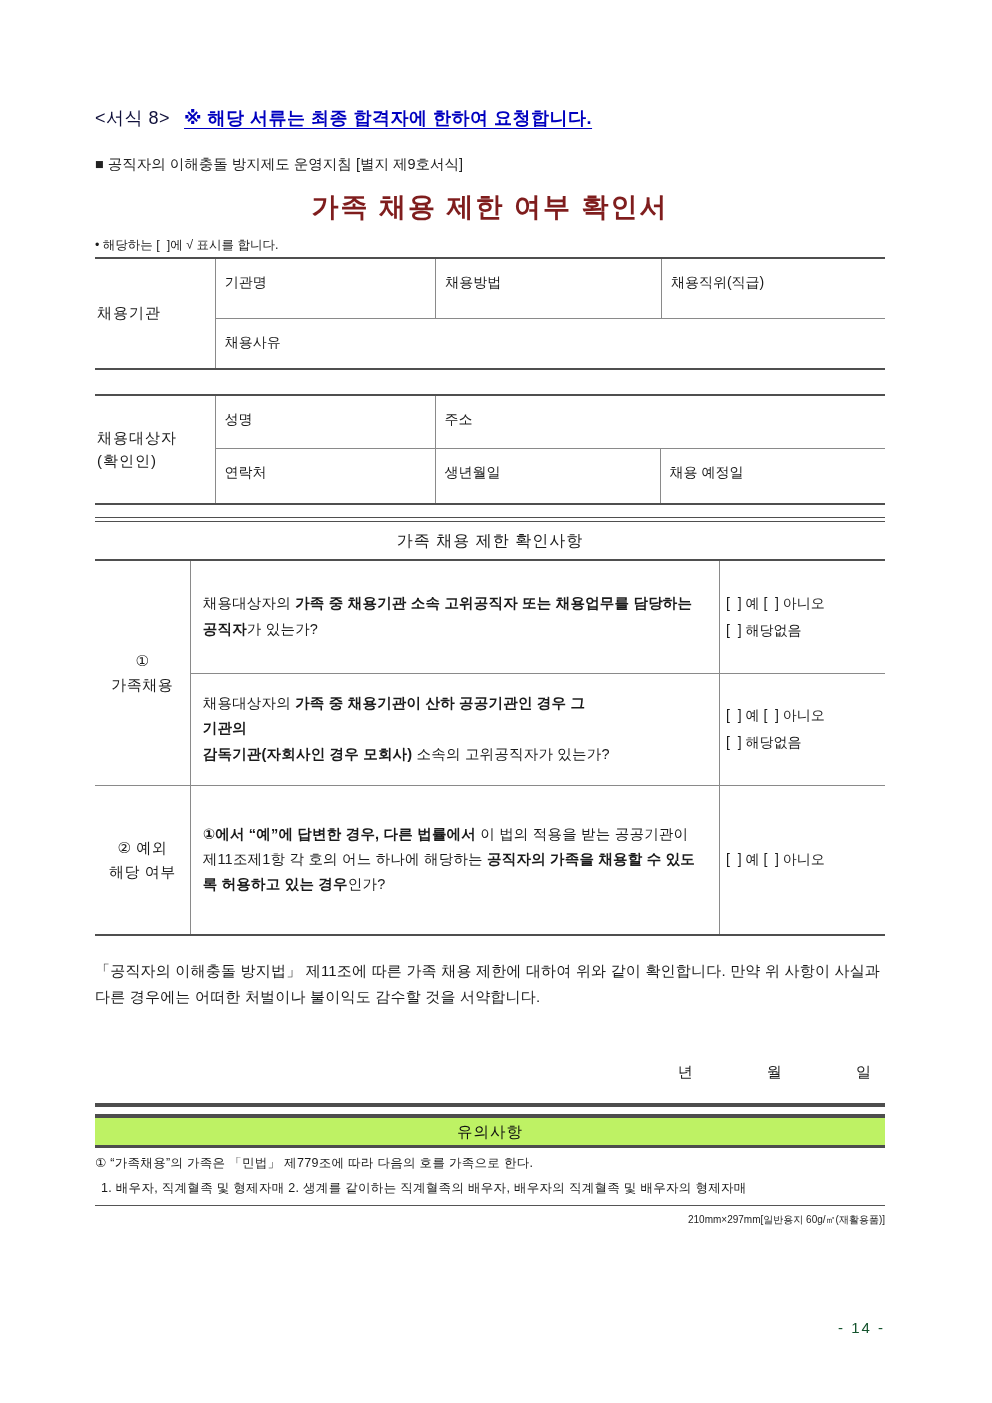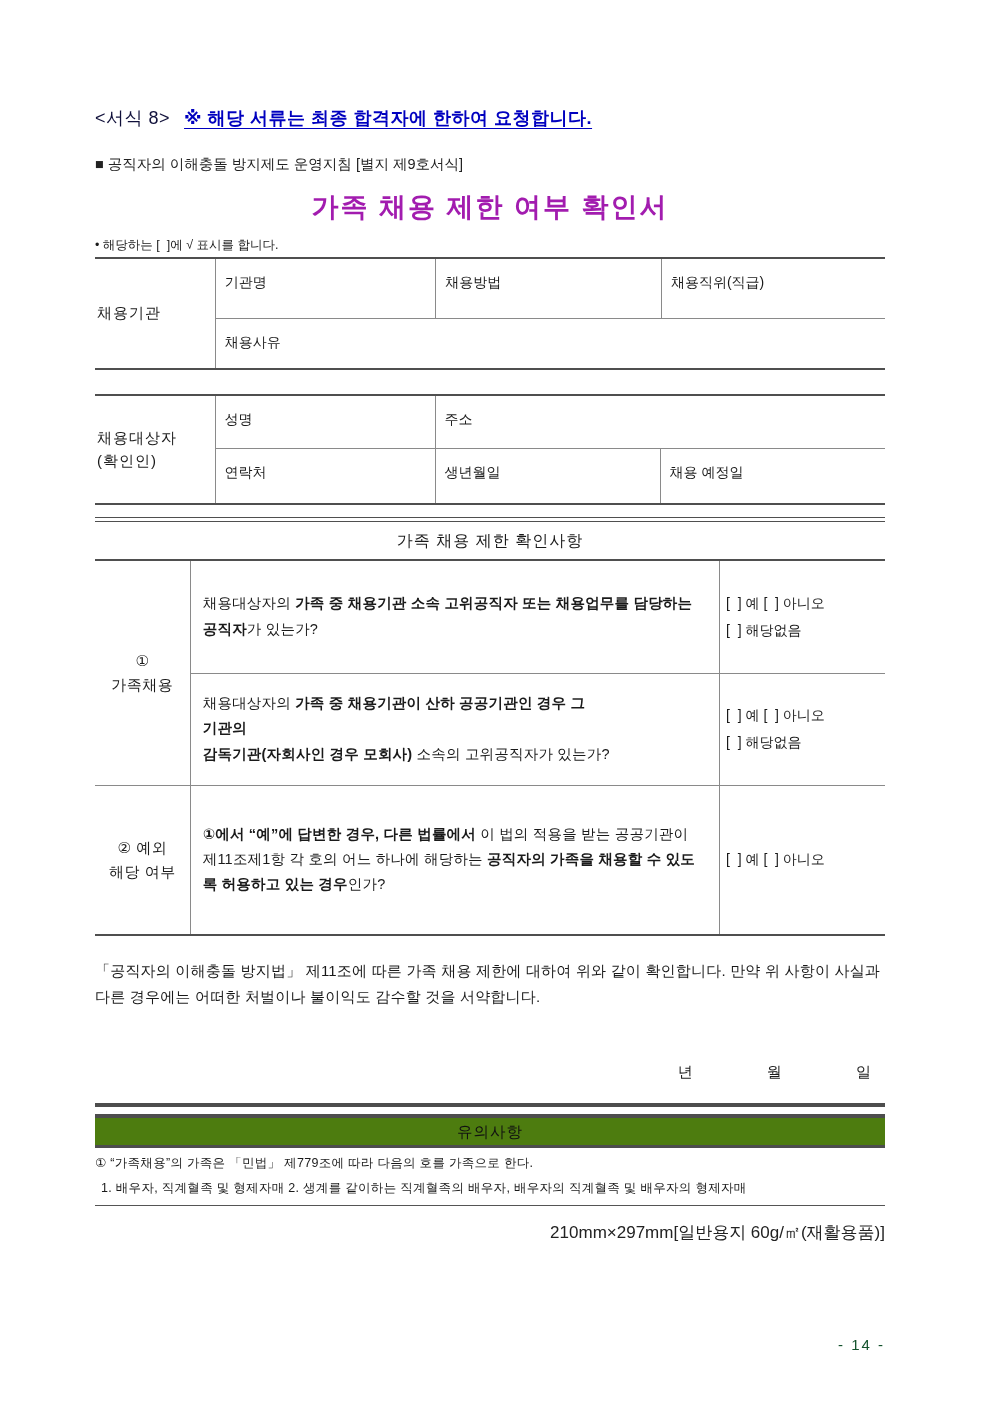--- a/index.html
+++ b/index.html
@@ -11,21 +11,21 @@
     font-family: "Liberation Sans", "DejaVu Sans", sans-serif;
     overflow: hidden;
   }
   .content { width: 790px; margin-left: 95px; padding-top: 106px; }
 
   
   .hdr-line { font-size: 18px; letter-spacing: 0.5px; white-space: nowrap; }
   .form-tag { color: #10103a; margin-right: 14px; }
   .notice-blue { color: #0000bf; font-weight: bold; text-decoration: underline; text-underline-offset: 4px; text-align: right; }
   .guideline { margin-top: 25px; font-size: 14.5px; color: #222; }
-  .form-title { margin-top: 15px; text-align: center; font-size: 27px; font-weight: bold; letter-spacing: 2px; color: #a21caf; }
+  .form-title { margin-top: 15px; text-align: center; font-size: 27px; font-weight: bold; letter-spacing: 2px; color: #7f1d1d; }
   .check-instruction { margin-top: 12px; font-size: 12.5px; white-space: pre-wrap; }
 
   
   table { border-collapse: collapse; table-layout: fixed; width: 790px;
           border-top: 2px solid #4f4f4f; border-bottom: 2px solid #4f4f4f;
           border-left: hidden; border-right: hidden; }
   td { border: 1px solid #8a8a8a; vertical-align: top; padding: 15px 9px; font-size: 14px; }
   td.lbl { vertical-align: middle; text-align: left; font-size: 15px; padding: 2px; letter-spacing: 1px; }
   .t1 { margin-top: 3px; }
   .t1 .r1 td { height: 60px; }
@@ -50,26 +50,26 @@
   .decl { margin-top: 22px; font-size: 15px; line-height: 1.75; letter-spacing: 0.2px; }
 
   .sig-date { margin-top: 52px; text-align: right; font-size: 15px; padding-right: 14px; }
   .sig-date span { margin-left: 70px; }
   .sig-date span:first-child { margin-left: 0; }
   .sig-row { margin-top: 13px; position: relative; text-align: center; font-size: 15.5px; letter-spacing: 0.5px; }
   .sign-note { position: absolute; right: 6px; top: 3px; font-size: 12.5px; letter-spacing: 0; }
 
   .rule-thick { margin-top: 21px; height: 4px; background: #4d4d4d; }
   .notice-bar { margin-top: 7px; border-top: 4px solid #4d4d4d; border-bottom: 3px solid #4d4d4d;
-                background: #4d7c0f; height: 34px; line-height: 27px; text-align: center;
+                background: #bef264; height: 34px; line-height: 27px; text-align: center;
                 font-size: 15.5px; letter-spacing: 1px; color: #111; }
   .note-line { margin-top: 7px; font-size: 12.5px; letter-spacing: 0.3px; }
   .note-line.second { margin-top: 8px; padding-left: 6px; }
   .rule-thin { margin-top: 8px; border-top: 1.5px solid #555; }
-  .paper-spec { margin-top: 15px; text-align: right; font-size: 17px; color: #222; }
+  .paper-spec { margin-top: 7px; text-align: right; font-size: 10px; color: #222; }
 
   .page-num { margin-top: 92px; text-align: right; font-size: 15px; letter-spacing: 2px; color: #14532d; }
 </style>
 </head>
 <body>
 
 <div class="content">
 
   <div class="hdr-line">
     <span class="form-tag">&lt;서식 8&gt;</span><span class="notice-blue">※ 해당 서류는 최종 합격자에 한하여 요청합니다.</span>

